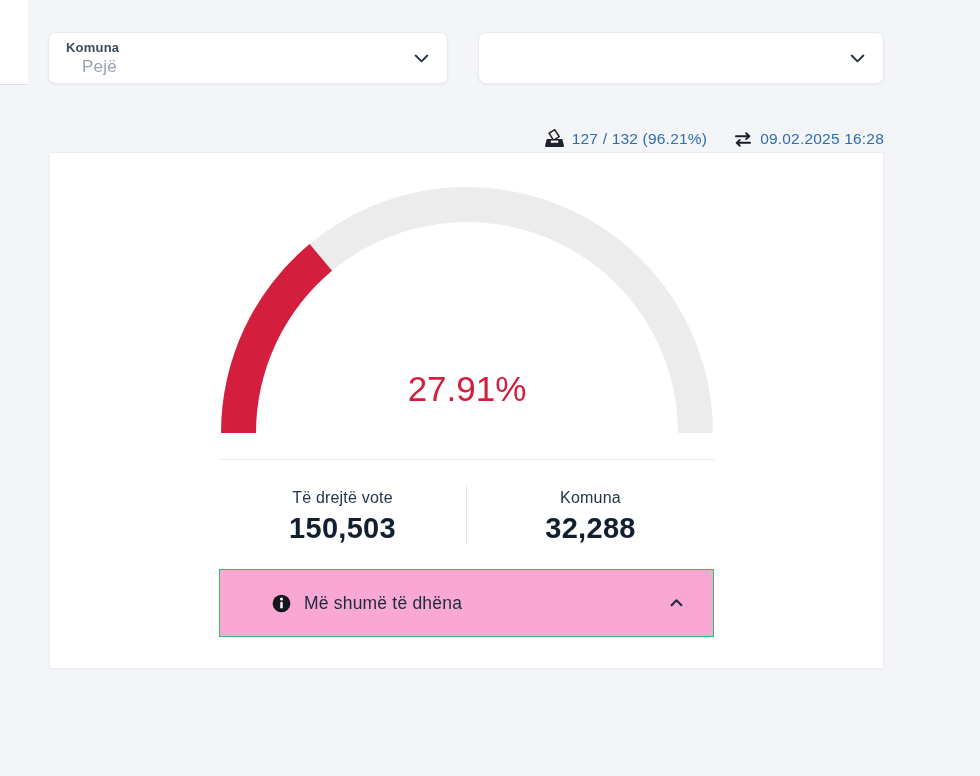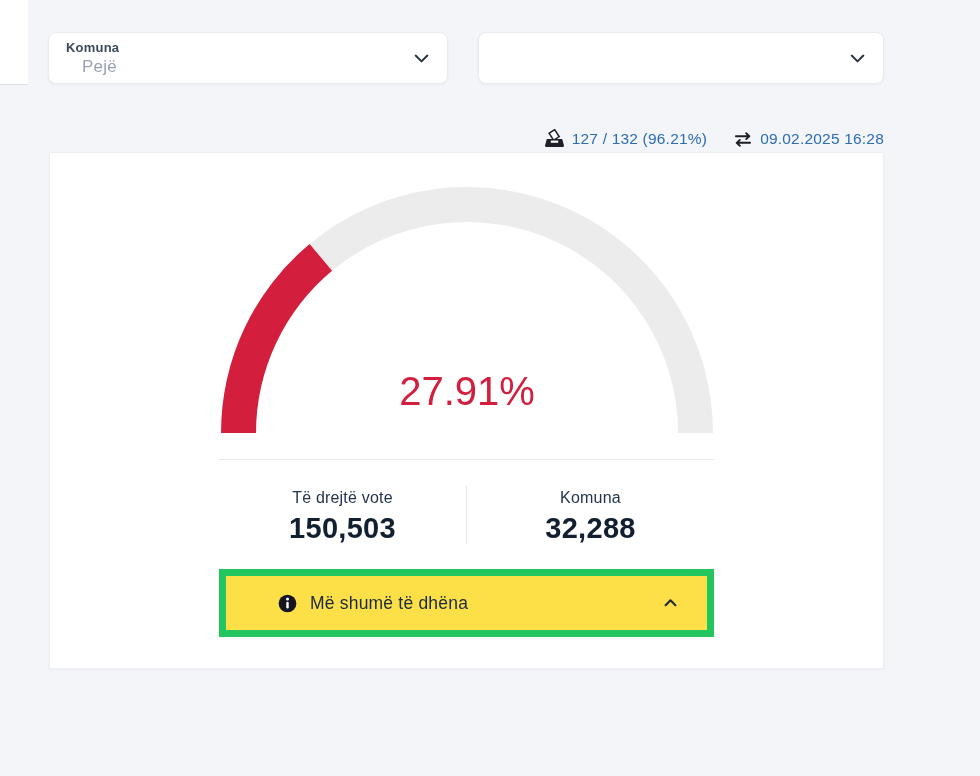--- a/index.html
+++ b/index.html
@@ -41,38 +41,38 @@
 
   
   .main-card {
     position:absolute; left:49px; top:152px; width:835px; height:517px;
     background:#fff; border:1px solid #eceef2;
     box-shadow:0 1px 3px rgba(30,40,60,.03);
   }
   .gauge-wrap { position:absolute; left:171px; top:34px; width:492px; height:252px; }
   .gauge-percent {
     position:absolute; left:171px; top:216px; width:492px;
-    text-align:center; font-size:40px; font-weight:400; letter-spacing:0;
+    text-align:center; font-size:35px; font-weight:400; letter-spacing:0;
   }
 
   
   .stats-row {
     position:absolute; left:169px; top:306px; width:495px; height:112px;
     border-top:1px solid #e6ebea; border-bottom:1px solid #e6ebea;
     display:flex; align-items:stretch;
   }
   .stat-col { flex:1; display:flex; flex-direction:column; align-items:center; justify-content:center; gap:5px; padding-top:4px; }
   .stat-divider { width:1px; background:#e1e9e7; align-self:center; height:58px; }
   .stat-label { font-size:16px; font-weight:500; color:#24344d; letter-spacing:.2px; }
   .stat-value { font-size:29px; font-weight:700; color:#111f30; letter-spacing:.3px; }
 
   
   .expander {
     position:absolute; left:169px; top:416px; width:495px; height:68px;
-    border:7px solid #22c55e; background:#fde047;
+    border:1px solid #22c55e; background:#f9a8d4;
     display:flex; align-items:center; justify-content:space-between;
     padding:0 30px 0 52px; cursor:pointer;
   }
   .expander-left { display:flex; align-items:center; gap:13px; }
   .expander-label { font-size:17.5px; font-weight:500; color:#1b2a3e; letter-spacing:.2px; }
 
   
   .footnote {
     position:absolute; left:0; top:682px; width:935px;
     text-align:center; font-size:13px; color:#2c3c4e; letter-spacing:.1px;

